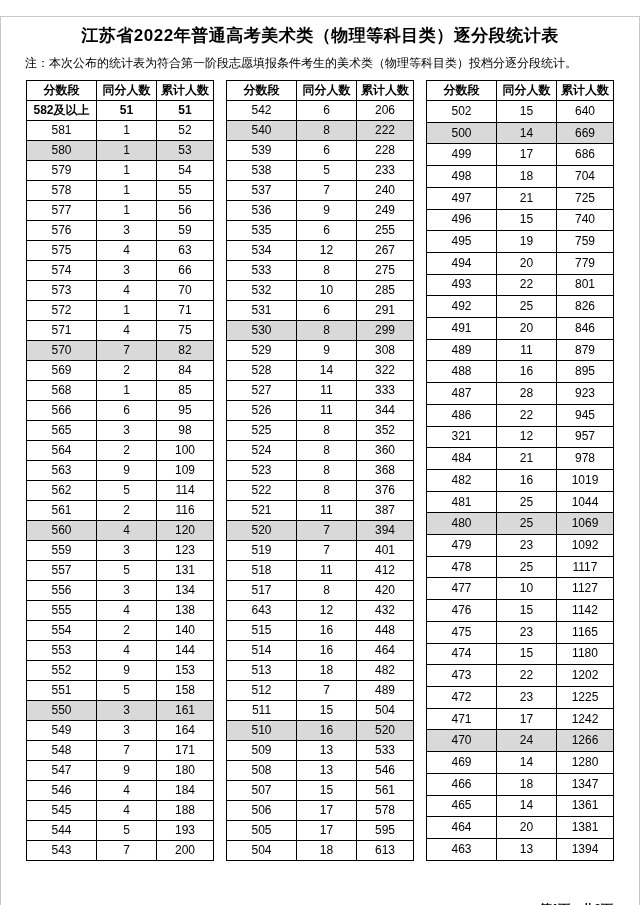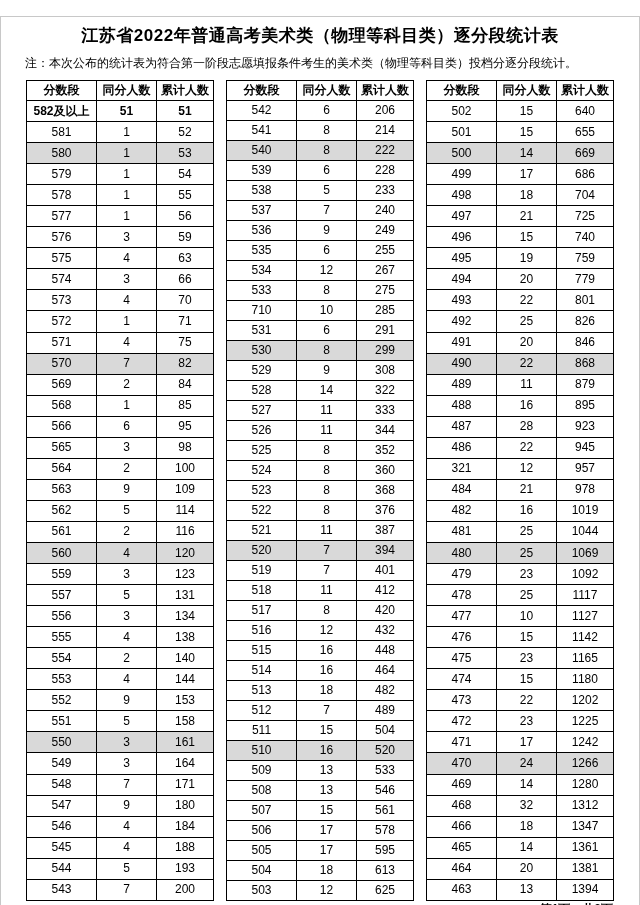--- a/index.html
+++ b/index.html
@@ -298,25 +298,20 @@
             <th>同分人数</th>
             <th>累计人数</th>
           </tr>
         </thead>
         <tbody>
           <tr>
             <td>542</td>
             <td>6</td>
             <td>206</td>
           </tr>
-          <tr>
-            <td>541</td>
-            <td>8</td>
-            <td>214</td>
-          </tr>
           <tr class="milestone">
             <td>540</td>
             <td>8</td>
             <td>222</td>
           </tr>
           <tr>
             <td>539</td>
             <td>6</td>
             <td>228</td>
           </tr>
@@ -344,21 +339,21 @@
             <td>534</td>
             <td>12</td>
             <td>267</td>
           </tr>
           <tr>
             <td>533</td>
             <td>8</td>
             <td>275</td>
           </tr>
           <tr>
-            <td>710</td>
+            <td>532</td>
             <td>10</td>
             <td>285</td>
           </tr>
           <tr>
             <td>531</td>
             <td>6</td>
             <td>291</td>
           </tr>
           <tr class="milestone">
             <td>530</td>
@@ -424,21 +419,21 @@
             <td>518</td>
             <td>11</td>
             <td>412</td>
           </tr>
           <tr>
             <td>517</td>
             <td>8</td>
             <td>420</td>
           </tr>
           <tr>
-            <td>516</td>
+            <td>643</td>
             <td>12</td>
             <td>432</td>
           </tr>
           <tr>
             <td>515</td>
             <td>16</td>
             <td>448</td>
           </tr>
           <tr>
             <td>514</td>
@@ -487,25 +482,20 @@
           </tr>
           <tr>
             <td>505</td>
             <td>17</td>
             <td>595</td>
           </tr>
           <tr>
             <td>504</td>
             <td>18</td>
             <td>613</td>
-          </tr>
-          <tr>
-            <td>503</td>
-            <td>12</td>
-            <td>625</td>
           </tr>
         </tbody>
       </table>
       <table class="score-table">
         <colgroup>
           <col style="width: 70px;">
           <col style="width: 60px;">
           <col style="width: 57px;">
         </colgroup>
         <thead>
@@ -514,25 +504,20 @@
             <th>同分人数</th>
             <th>累计人数</th>
           </tr>
         </thead>
         <tbody>
           <tr>
             <td>502</td>
             <td>15</td>
             <td>640</td>
           </tr>
-          <tr>
-            <td>501</td>
-            <td>15</td>
-            <td>655</td>
-          </tr>
           <tr class="milestone">
             <td>500</td>
             <td>14</td>
             <td>669</td>
           </tr>
           <tr>
             <td>499</td>
             <td>17</td>
             <td>686</td>
           </tr>
@@ -569,25 +554,20 @@
           <tr>
             <td>492</td>
             <td>25</td>
             <td>826</td>
           </tr>
           <tr>
             <td>491</td>
             <td>20</td>
             <td>846</td>
           </tr>
-          <tr class="milestone">
-            <td>490</td>
-            <td>22</td>
-            <td>868</td>
-          </tr>
           <tr>
             <td>489</td>
             <td>11</td>
             <td>879</td>
           </tr>
           <tr>
             <td>488</td>
             <td>16</td>
             <td>895</td>
           </tr>
@@ -673,25 +653,20 @@
           </tr>
           <tr class="milestone">
             <td>470</td>
             <td>24</td>
             <td>1266</td>
           </tr>
           <tr>
             <td>469</td>
             <td>14</td>
             <td>1280</td>
-          </tr>
-          <tr>
-            <td>468</td>
-            <td>32</td>
-            <td>1312</td>
           </tr>
           <tr>
             <td>466</td>
             <td>18</td>
             <td>1347</td>
           </tr>
           <tr>
             <td>465</td>
             <td>14</td>
             <td>1361</td>

